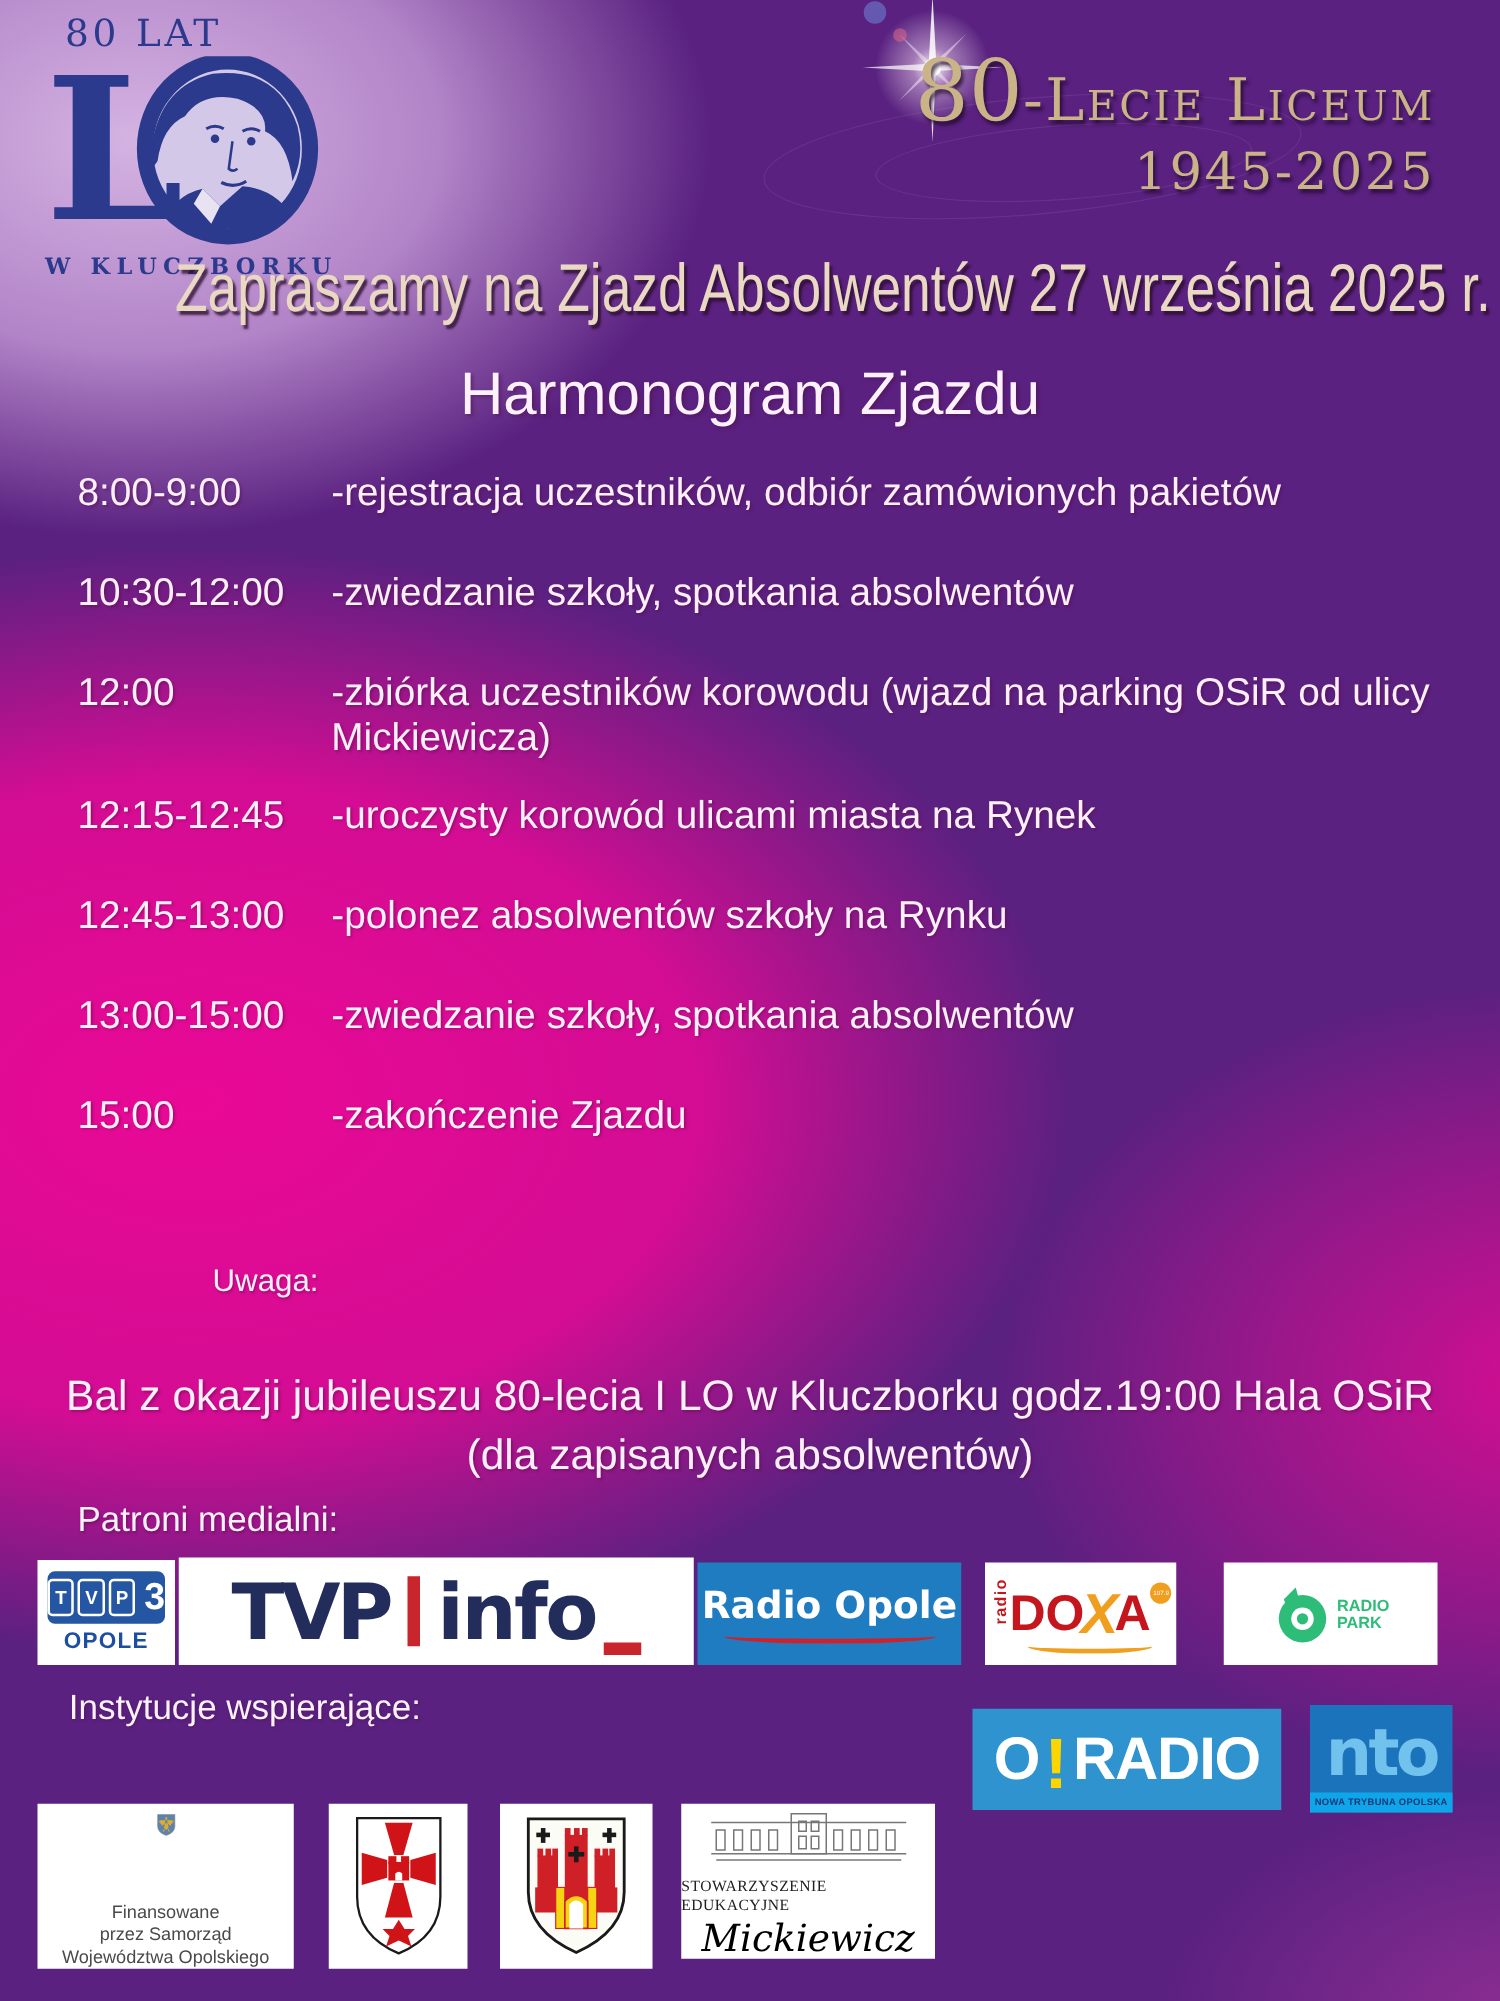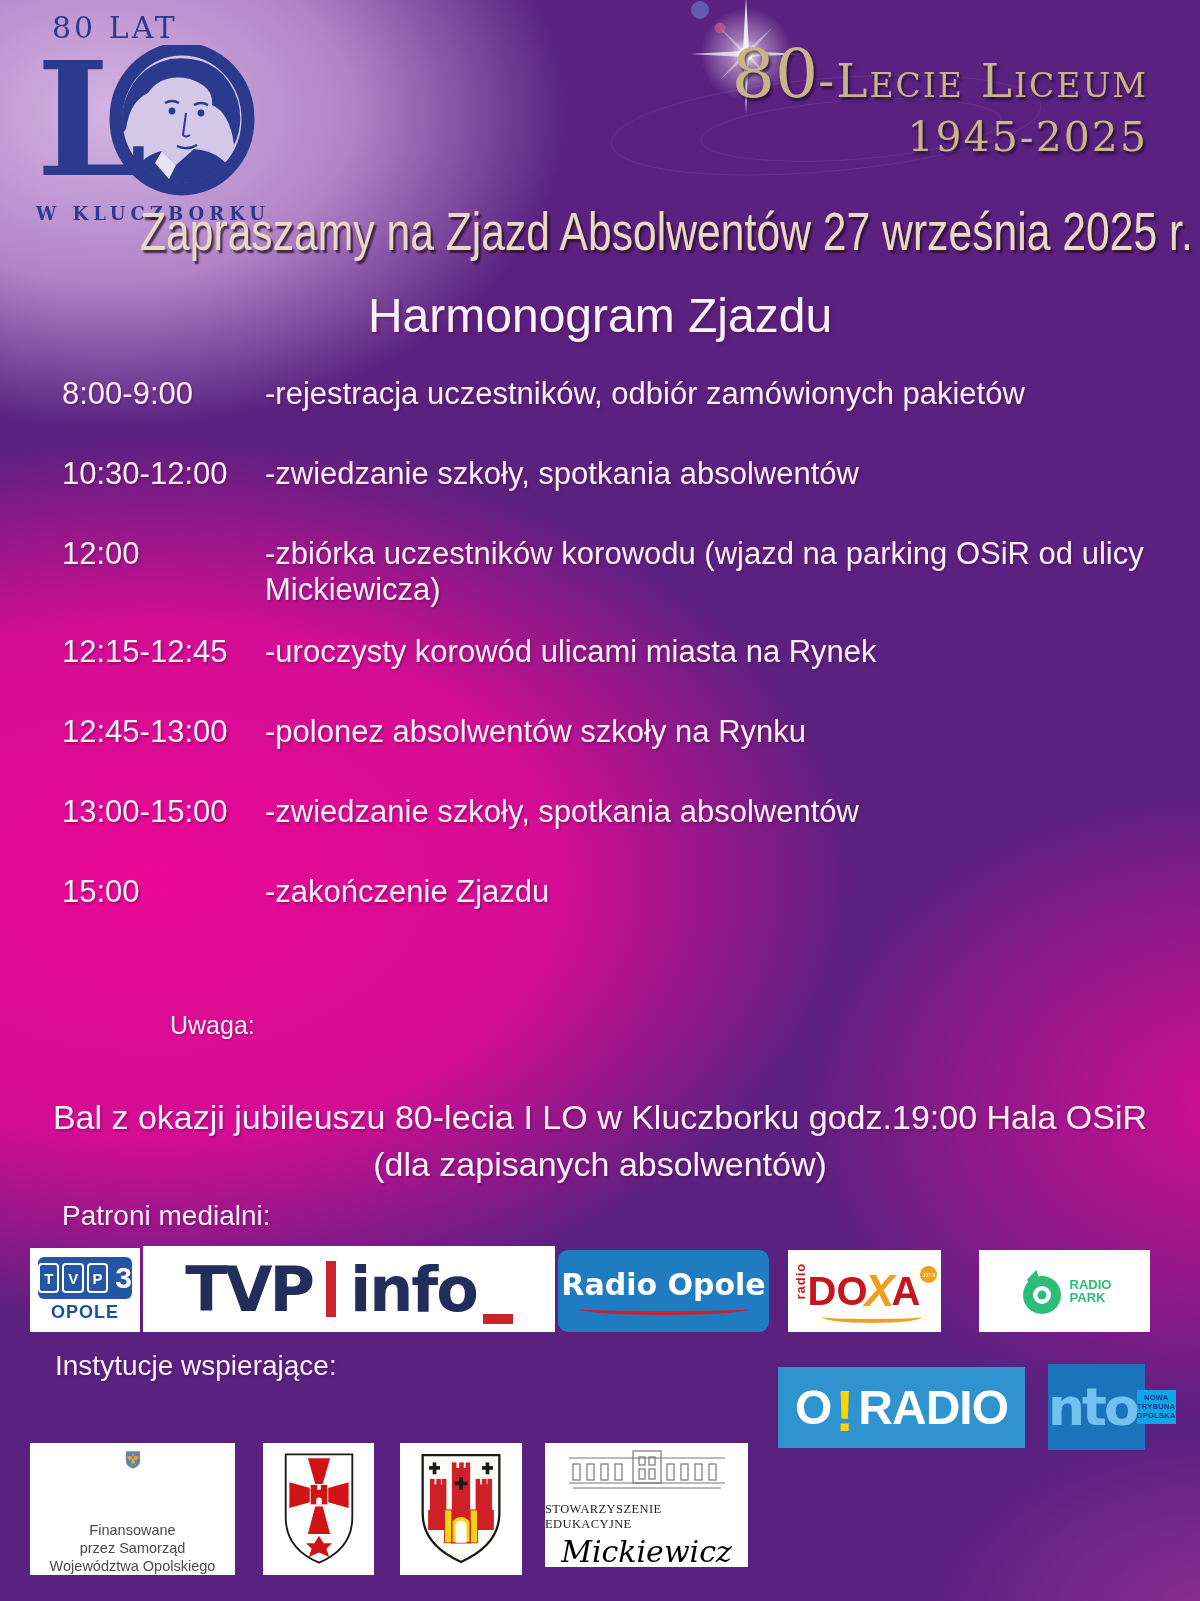--- a/index.html
+++ b/index.html
@@ -53,35 +53,35 @@
   .tvp3{left:30px; top:1248px; width:110px; height:84px; flex-direction:column;}
   .tvp3-panel{background:#2456a4; border-radius:6px; width:94px; height:42px; display:flex; align-items:center; justify-content:center; gap:3px; color:#fff;}
   .tvp3-cell{width:19px; height:26px; border:2px solid #fff; border-radius:4px; display:flex; align-items:center; justify-content:center; font-size:15px; font-weight:700;}
   .tvp3-num{font-size:30px; font-weight:700; margin-left:4px;}
   .tvp3-city{color:#1c4fa1; font-weight:700; font-size:18px; letter-spacing:1px; margin-top:3px;}
   .tvpinfo{left:143px; top:1246px; width:412px; height:86px; font-family:"DejaVu Sans", sans-serif;}
   .ti-tvp{font-size:62px; font-weight:800; color:#232d5c; letter-spacing:-3px;}
   .ti-bar{width:10px; height:56px; background:#c9252c; margin:0 14px;}
   .ti-info{font-size:62px; font-weight:800; color:#232d5c; letter-spacing:-2px;text-align:center;}
   .ti-us{width:30px; height:10px; background:#c9252c; align-self:flex-end; margin:0 0 8px 6px;}
-  .radioopole{left:558px; top:1250px; width:211px; height:82px; background:#1f7cc0; flex-direction:column;border-radius:10px;}
+  .radioopole{left:558px; top:1250px; width:211px; height:82px; background:#1f7cc0; flex-direction:column;}
   .ro-text{color:#fff; font-size:30px; font-weight:700; font-family:"DejaVu Sans", sans-serif;}
   .ro-swoosh{width:170px; height:8px; border-bottom:4px solid #d0202a; border-radius:50%; margin-top:1px;}
   .doxa{left:788px; top:1250px; width:153px; height:82px; position:absolute;}
   .dx-radio{transform:rotate(-90deg); color:#c5161d; font-weight:700; font-size:13px; letter-spacing:1px; width:16px;}
   .dx-l{color:#c5161d; font-size:40px; font-weight:800;}
   .dx-x{color:#f09e1e; font-size:45px; font-weight:800; font-style:italic; margin:0 -3px;}
   .dx-freq{background:#f09e1e; color:#fff; border-radius:50%; width:17px; height:17px; font-size:5px; display:flex; align-items:center; justify-content:center; align-self:flex-start; margin-top:16px;}
   .dx-swoosh{position:absolute; bottom:9px; left:34px; width:100px; height:8px; border-bottom:4px solid #f0a01e; border-radius:50%;}
   .radiopark{left:979px; top:1250px; width:171px; height:82px;}
   .rp-text{color:#2dbd78; font-weight:800; font-size:13px; line-height:13px; margin-left:6px;}
   .opolska{left:778px; top:1367px; width:247px; height:81px; background:#2e93cf;}
   .op-o,.op-rest{color:#fff; font-size:48px; font-weight:800; letter-spacing:-1px;}
   .op-bang{color:#ffd500; font-size:57px; font-weight:800; margin:0 4px; position:relative; top:3px;}
-  .nto{left:1048px; top:1364px; width:97px; height:86px; background:#1b74bb; flex-direction:row; justify-content:space-between;}
+  .nto{left:1048px; top:1364px; width:114px; height:86px; background:#1b74bb; flex-direction:column; justify-content:flex-end;}
   .nto-text{color:#72c2ee; font-size:52px; font-weight:800; letter-spacing:-3px; line-height:62px; font-family:"DejaVu Sans", sans-serif;}
   .nto-strip{background:#0ea5e9; color:#14387a; font-size:7.5px; font-weight:700; width:100%; text-align:center; padding:3px 0 4px; letter-spacing:.3px;}
   .inst1{left:30px; top:1443px; width:205px; height:132px; flex-direction:column; justify-content:flex-start; padding-top:8px; box-sizing:border-box;gap:47px;}
   .in1-text{font-size:14.5px; color:#4a4a4a; line-height:18px; text-align:center; margin-top:5px;}
   .inst2{left:263px; top:1443px; width:111px; height:132px;}
   .inst3{left:400px; top:1443px; width:122px; height:132px;}
   .inst4{left:545px; top:1443px; width:203px; height:124px; flex-direction:column; justify-content:space-between; padding-top:6px; box-sizing:border-box;}
   .in4-line1{font-family:"Liberation Serif", serif; font-size:12.5px; letter-spacing:.4px; color:#222; margin-top:2px; text-transform:uppercase;}
   .in4-line2{font-family:"DejaVu Serif", serif; font-style:italic; font-size:30px; color:#000; line-height:30px;}
 </style>

